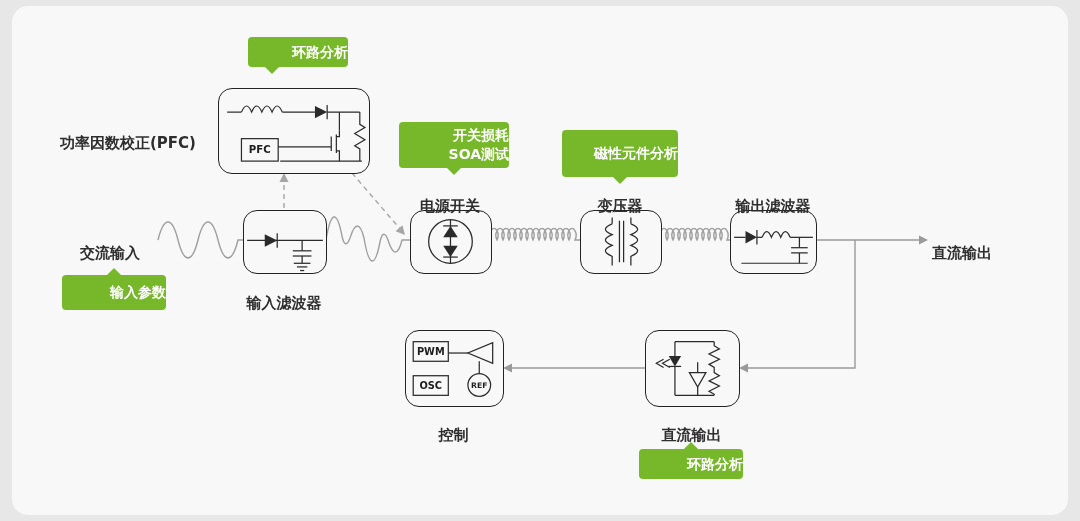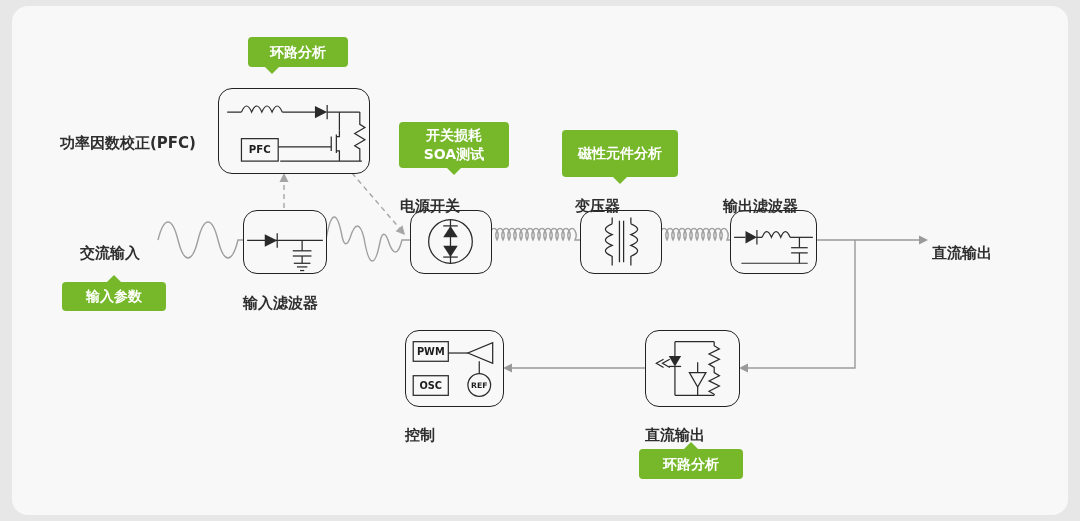--- a/index.html
+++ b/index.html
@@ -12,24 +12,24 @@
   .line{fill:none;stroke:#9a9a9a;stroke-width:1.4;}
   .arr{fill:#9a9a9a;stroke:none;}
   .dash{fill:none;stroke:#a5a5a5;stroke-width:1.4;stroke-dasharray:5 4;}
   .arr2{fill:#a5a5a5;stroke:none;}
   .block{position:absolute;border:1.5px solid #222;background:#f8f8f8;z-index:2;border-radius:14px;}
   .block svg{display:block;width:100%;height:100%;}
   .sch{fill:none;stroke:#2a2a2a;stroke-width:1.2;}
   .schf{fill:#2a2a2a;stroke:none;}
   .scht{fill:#1d1d1d;font-weight:bold;text-anchor:middle;}
   .lbl{position:absolute;z-index:2;font-size:15px;font-weight:600;color:#2e2e2e;white-space:nowrap;margin-top:13px;}
-  .lbl.c{}
+  .lbl.c{text-align:center;}
   .badge{position:absolute;z-index:3;background:#76b82a;color:#fff;font-weight:700;
          font-size:14px;border-radius:4px;display:flex;flex-direction:column;
-         align-items:center;justify-content:center;line-height:1.35;text-align:center;}
+         align-items:flex-end;justify-content:center;line-height:1.35;text-align:center;}
   .ptr{position:absolute;width:0;height:0;border-left:8px solid transparent;border-right:8px solid transparent;}
   .ptr.down{bottom:-7px;border-top:8px solid #76b82a;}
   .ptr.up{top:-7px;border-bottom:8px solid #76b82a;}
   .ptr.center{left:50%;margin-left:-8px;}
 </style>
 </head>
 <body>
 
 <div class="stage">
   <div class="card"></div>
@@ -177,21 +177,21 @@
     <span>SOA测试</span>
     <span class="ptr down center"></span>
   </div>
 
   <div class="badge" style="left:562px;top:130px;width:116px;height:47px">
     <span>磁性元件分析</span>
     <span class="ptr down center"></span>
   </div>
 
 
-  <div class="badge" style="left:62px;top:282px;width:104px;height:29px">
+  <div class="badge" style="left:62px;top:275px;width:104px;height:35px">
     <span>输入参数</span>
     <span class="ptr up center"></span>
   </div>
 
 
   <div class="badge" style="left:639px;top:449px;width:104px;height:30px">
     <span>环路分析</span>
     <span class="ptr up center"></span>
   </div>
 </div>

